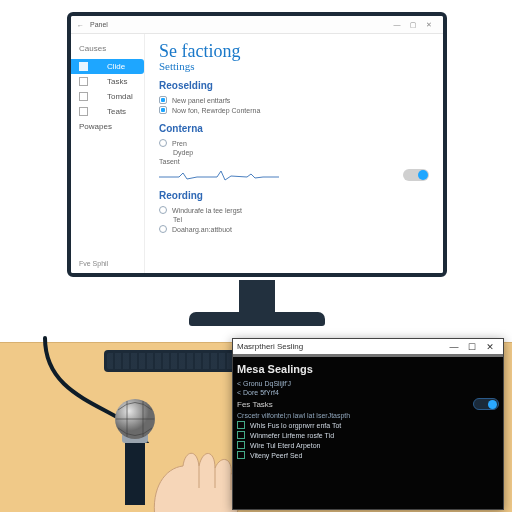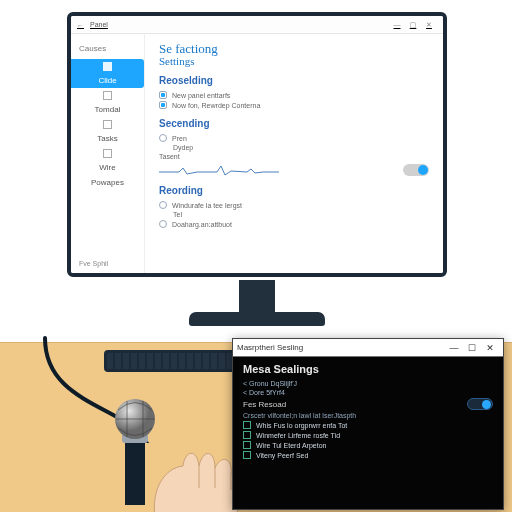--- a/index.html
+++ b/index.html
@@ -1,38 +1,38 @@
 <!DOCTYPE html>
 <html><head>
 <meta charset="utf-8">
 <style>
   * { box-sizing: border-box; margin: 0; padding: 0; font-family: "Segoe UI", Arial, sans-serif; }
   html, body { width: 512px; height: 512px; overflow: hidden; }
   body { background: #fff; position: relative; }
 
   .desk { position: absolute; left: 0; right: 0; bottom: 0; height: 170px; background: #f0c988; border-top: 1px solid #d8b070; }
 
-  .monitor { position: absolute; left: 67px; top: 12px; width: 380px; height: 300px; text-decoration: underline; }
+  .monitor { position: absolute; left: 67px; top: 12px; width: 380px; height: 300px; }
   .screen { width: 380px; height: 265px; background: #fff; border: 4px solid #1c2a38; border-radius: 6px; position: relative; overflow: hidden; }
   .stand-neck { position: absolute; left: 172px; top: 268px; width: 36px; height: 36px; background: #22303e; }
   .stand-base { position: absolute; left: 122px; top: 300px; width: 136px; height: 14px; background: #22303e; border-radius: 7px 7px 3px 3px; }
 
   .titlebar { height: 18px; background: #fdfdfd; border-bottom: 1px solid #e6e6e6; display: flex; align-items: center; padding: 0 6px; font-size: 7px; color: #555; }
   .titlebar .back { margin-right: 6px; color: #777; }
   .titlebar .spacer { flex: 1; }
   .winbtn { width: 16px; text-align: center; color: #888; }
 
   .app { position: absolute; top: 18px; left: 0; right: 0; bottom: 0; display: flex; background: #fff; }
   .sidebar { width: 74px; border-right: 1px solid #eee; padding: 10px 0; }
   .sb-head { font-size: 8px; color: #7a7a7a; padding: 0 8px 6px; }
-  .sb-item { display: flex; align-items: center; gap: 5px; padding: 3px 8px; font-size: 8px; color: #555; flex-direction: column; }
+  .sb-item { display: flex; align-items: flex-end; gap: 19px; padding: 3px 8px; font-size: 8px; color: #555; }
   .sb-item .ic { width: 9px; height: 9px; display: inline-block; }
   .sb-item.active { background: #1ea6ff; color: #fff; border-radius: 0 3px 3px 0; }
   .content { flex: 1; padding: 8px 14px; }
-  h1.title { font-size: 13px; color: #1978c9; font-weight: 400; font-family: "Segoe Script","Comic Sans MS",cursive; line-height: 1; }
+  h1.title { font-size: 18px; color: #1978c9; font-weight: 400; font-family: "Segoe Script","Comic Sans MS",cursive; line-height: 1; }
   h1.sub { font-size: 11px; color: #1978c9; font-weight: 400; font-family: "Segoe Script","Comic Sans MS",cursive; margin-bottom: 8px; }
   .sect { font-size: 10px; color: #2e68b5; font-weight: 600; margin-top: 8px; margin-bottom: 4px; }
   .row { display: flex; align-items: center; gap: 5px; font-size: 7px; color: #666; padding: 1px 0; }
   .chk, .rad { width: 8px; height: 8px; border: 1px solid #9ab; display: inline-block; border-radius: 2px; position: relative; }
   .rad { border-radius: 50%; }
   .chk.on::after { content: ""; position: absolute; inset: 1px; background: #1ea6ff; border-radius: 1px; }
   .level { display: flex; align-items: center; gap: 10px; margin-top: 2px; }
   .wave { width: 120px; height: 14px; }
   .toggle { width: 26px; height: 12px; background: #d0d0d0; border-radius: 6px; position: relative; }
   .toggle::after { content: ""; position: absolute; right: 1px; top: 1px; width: 10px; height: 10px; background: #1ea6ff; border-radius: 50%; }
@@ -41,24 +41,24 @@
   .kbd { position: absolute; left: 104px; top: 350px; width: 178px; height: 22px; background: #1c2a38; border-radius: 4px; }
   .kbd::before { content:""; position:absolute; inset:3px; background: repeating-linear-gradient(90deg,#2a3a4a 0 6px,#1c2a38 6px 8px); border-radius:2px; opacity:.6; }
 
   .cable { position: absolute; left: 40px; top: 333px; width: 140px; height: 110px; pointer-events:none; }
 
   .mic { position: absolute; left: 100px; top: 395px; width: 70px; height: 110px; }
 
   .hand { position: absolute; left: 145px; top: 438px; width: 110px; height: 80px; }
 
   .dlg { position: absolute; left: 232px; top: 338px; width: 272px; height: 172px; background: #050505; border: 1px solid #444; box-shadow: 0 2px 10px rgba(0,0,0,.4); }
-  .dlg-tb { height: 18px; background: #fff; display: flex; align-items: center; padding: 0 4px; font-size: 8px; color: #333; border-bottom: 1px solid #737373; }
+  .dlg-tb { height: 18px; background: #fff; display: flex; align-items: center; padding: 0 4px; font-size: 8px; color: #333; border-bottom: 3px solid #737373; }
   .dlg-tb .spacer { flex: 1; }
   .dlg-tb .winbtn { color: #333; width: 18px; font-size: 9px; }
-  .dlg-body { padding: 6px 10px; color: #e8e8e8; }
+  .dlg-body { padding: 6px 4px; color: #e8e8e8; }
   .dlg-body .h { font-size: 11px; font-weight: 600; margin-bottom: 4px; }
   .dlg-body .sh { font-size: 8px; color: #cfcfcf; margin: 3px 0 1px; }
   .dlg-body .line { font-size: 7px; color: #9fb5cc; padding: 1px 0; }
   .dlg-body .rowd { display: flex; align-items: center; gap: 5px; font-size: 7px; color: #cfd8e2; padding: 1px 0; }
   .cbox { width: 8px; height: 8px; border: 1px solid #4a8; display: inline-block; position: relative; }
   .cbox.on::after { content: ""; position: absolute; left: 1px; top: -1px; font-size: 8px; color: #35c; }
   .dtoggle { width: 26px; height: 12px; background: #1a2a3a; border: 1px solid #2a5a8a; border-radius: 7px; position: relative; margin-left: auto; }
   .dtoggle::after { content: ""; position: absolute; right: 1px; top: 1px; width: 9px; height: 9px; background: #2aa8ff; border-radius: 50%; }
   .dlg-body .link { font-size: 8px; color: #1ea6ff; margin-top: 6px; text-decoration: underline; }
 </style>
@@ -79,49 +79,49 @@
     </div>
     <div class="app">
       <div class="sidebar">
         <div class="sb-head">Causes</div>
         <div class="sb-item active">
             <span class="ic" style="background:#fff;opacity:.9"></span>
             <span>Clide</span>
           </div>
         <div class="sb-item">
             <span class="ic" style="border:1px solid #aaa"></span>
+            <span>Tasks</span>
+          </div>
+        <div class="sb-item">
+            <span class="ic" style="border:1px solid #aaa"></span>
             <span>Tomdal</span>
           </div>
         <div class="sb-item">
             <span class="ic" style="border:1px solid #aaa"></span>
-            <span>Tasks</span>
-          </div>
-        <div class="sb-item">
-            <span class="ic" style="border:1px solid #aaa"></span>
-            <span>Wire</span>
+            <span>Teats</span>
           </div>
         <div class="sb-item">
             <span>Powapes</span>
           </div>
       </div>
       <div class="content">
         <h1 class="title">Se factiong</h1>
         <h1 class="sub">Settings</h1>
 
         <div class="sect">Reoselding</div>
         <div class="row">
             <span class="chk on"></span>
             <span>New panel enttarfs</span>
           </div>
         <div class="row">
             <span class="chk on"></span>
             <span>Now fon, Rewrdep Conterna</span>
           </div>
 
-        <div class="sect">Secending</div>
+        <div class="sect">Conterna</div>
         <div class="row">
             <span class="rad"></span>
             <span>Pren</span>
           </div>
         <div class="row" style="padding-left:14px">
             <span>Dydep</span>
           </div>
         <div class="row">
             <span>Tasent</span>
           </div>
@@ -184,21 +184,21 @@
     <span class="spacer"></span>
     <span class="winbtn">—</span>
     <span class="winbtn">☐</span>
     <span class="winbtn">✕</span>
   </div>
   <div class="dlg-body">
     <div class="h">Mesa Sealings</div>
     <div class="line">&lt; Gronu  DqSlijlf'J</div>
     <div class="line">&lt; Dore  5fYrf4</div>
     <div class="rowd">
-      <span class="sh" style="margin:0">Fes Resoad</span>
+      <span class="sh" style="margin:0">Fes Tasks</span>
       <div class="dtoggle"></div>
     </div>
     <div class="rowd" style="color:#8fa5bb">
         <span>Crscetr vilfontel;n lawl lat lserJtaspth</span>
       </div>
     <div class="rowd">
         <span class="cbox on"></span>
         <span>Whis Fus lo orgprwrr enfa Tot</span>
       </div>
     <div class="rowd">

